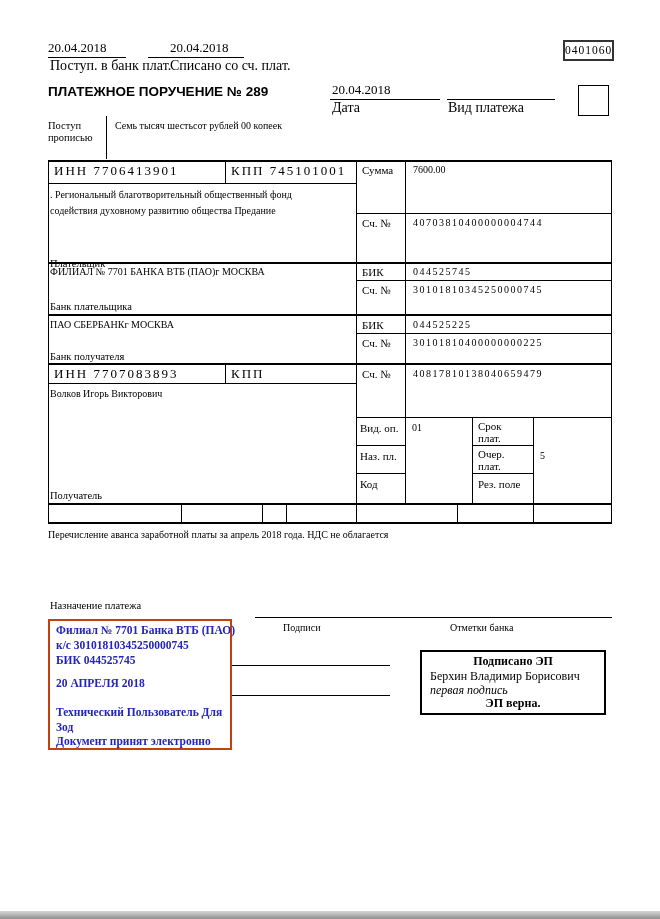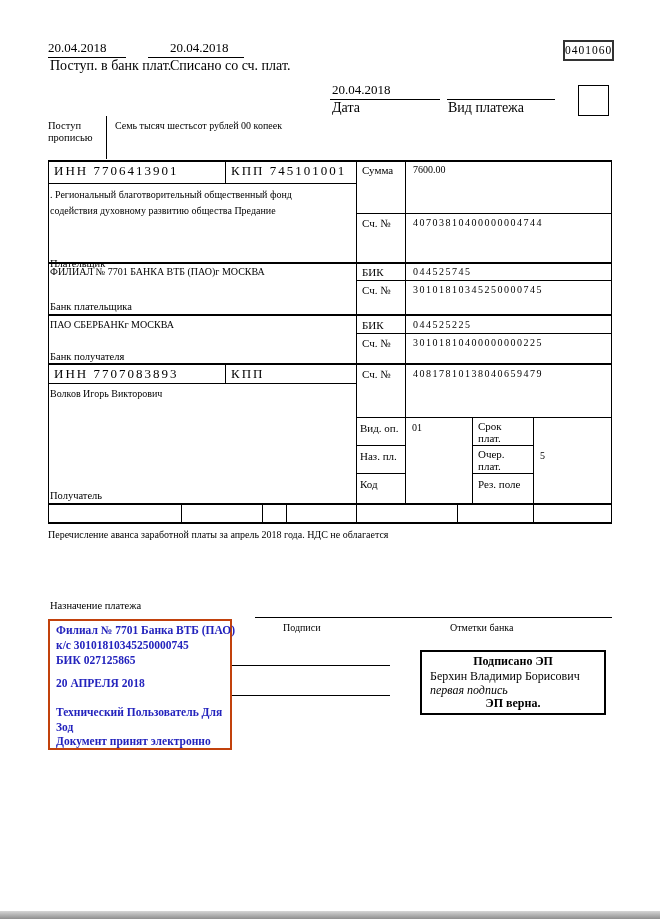--- a/index.html
+++ b/index.html
@@ -39,20 +39,21 @@
   <div class="t small" style="left:50px;top:61px;">Поступ. в банк плат.</div>
 
   <div class="t d13" style="left:170px;top:41px;">20.04.2018</div>
   <div class="hl" style="left:148px;top:57px;width:96px;"></div>
   <div class="t small" style="left:170px;top:61px;">Списано со сч. плат.</div>
 
   <div class="codebox">
     <span>0401060</span>
   </div>
 
+  <div class="t title" style="left:48px;top:85px;">ПЛАТЕЖНОЕ ПОРУЧЕНИЕ № 289</div>
   <div class="t d13" style="left:332px;top:83px;">20.04.2018</div>
   <div class="hl" style="left:330px;top:99px;width:110px;"></div>
   <div class="t small" style="left:332px;top:103px;">Дата</div>
   <div class="hl" style="left:447px;top:99px;width:108px;"></div>
   <div class="t small" style="left:448px;top:103px;">Вид платежа</div>
   <div class="ptbox"></div>
 
   <div class="t lab wrap" style="left:48px;top:120px;width:58px;">Поступ прописью</div>
   <div class="vl" style="left:106px;top:116px;height:43px;"></div>
   <div class="t" style="left:115px;top:119px;">Семь тысяч шестьсот рублей 00 копеек</div>
@@ -135,21 +136,21 @@
 
   <div class="hl" style="left:255px;top:617px;width:357px;"></div>
   <div class="t" style="left:283px;top:621px;">Подписи</div>
   <div class="hl" style="left:232px;top:665px;width:158px;"></div>
   <div class="hl" style="left:232px;top:695px;width:158px;"></div>
   <div class="t" style="left:450px;top:621px;">Отметки банка</div>
 
   <div class="bluebox">
     <div class="bl" style="top:3px;">Филиал № 7701 Банка ВТБ (ПАО)</div>
     <div class="bl" style="top:18px;">к/с 30101810345250000745</div>
-    <div class="bl" style="top:33px;">БИК 027125865</div>
+    <div class="bl" style="top:33px;">БИК 044525745</div>
     <div class="bl" style="top:56px;">20 АПРЕЛЯ 2018</div>
     <div class="bl" style="top:85px;">Технический Пользователь Для</div>
     <div class="bl" style="top:100px;">Зод</div>
     <div class="bl" style="top:114px;">Документ принят электронно</div>
   </div>
 
   <div class="epbox">
     <div class="ep" style="top:3px;left:0;width:182px;text-align:center;font-weight:bold;">Подписано ЭП</div>
     <div class="ep" style="top:18px;left:8px;">Берхин Владимир Борисович</div>
     <div class="ep" style="top:32px;left:8px;font-style:italic;">первая подпись</div>

